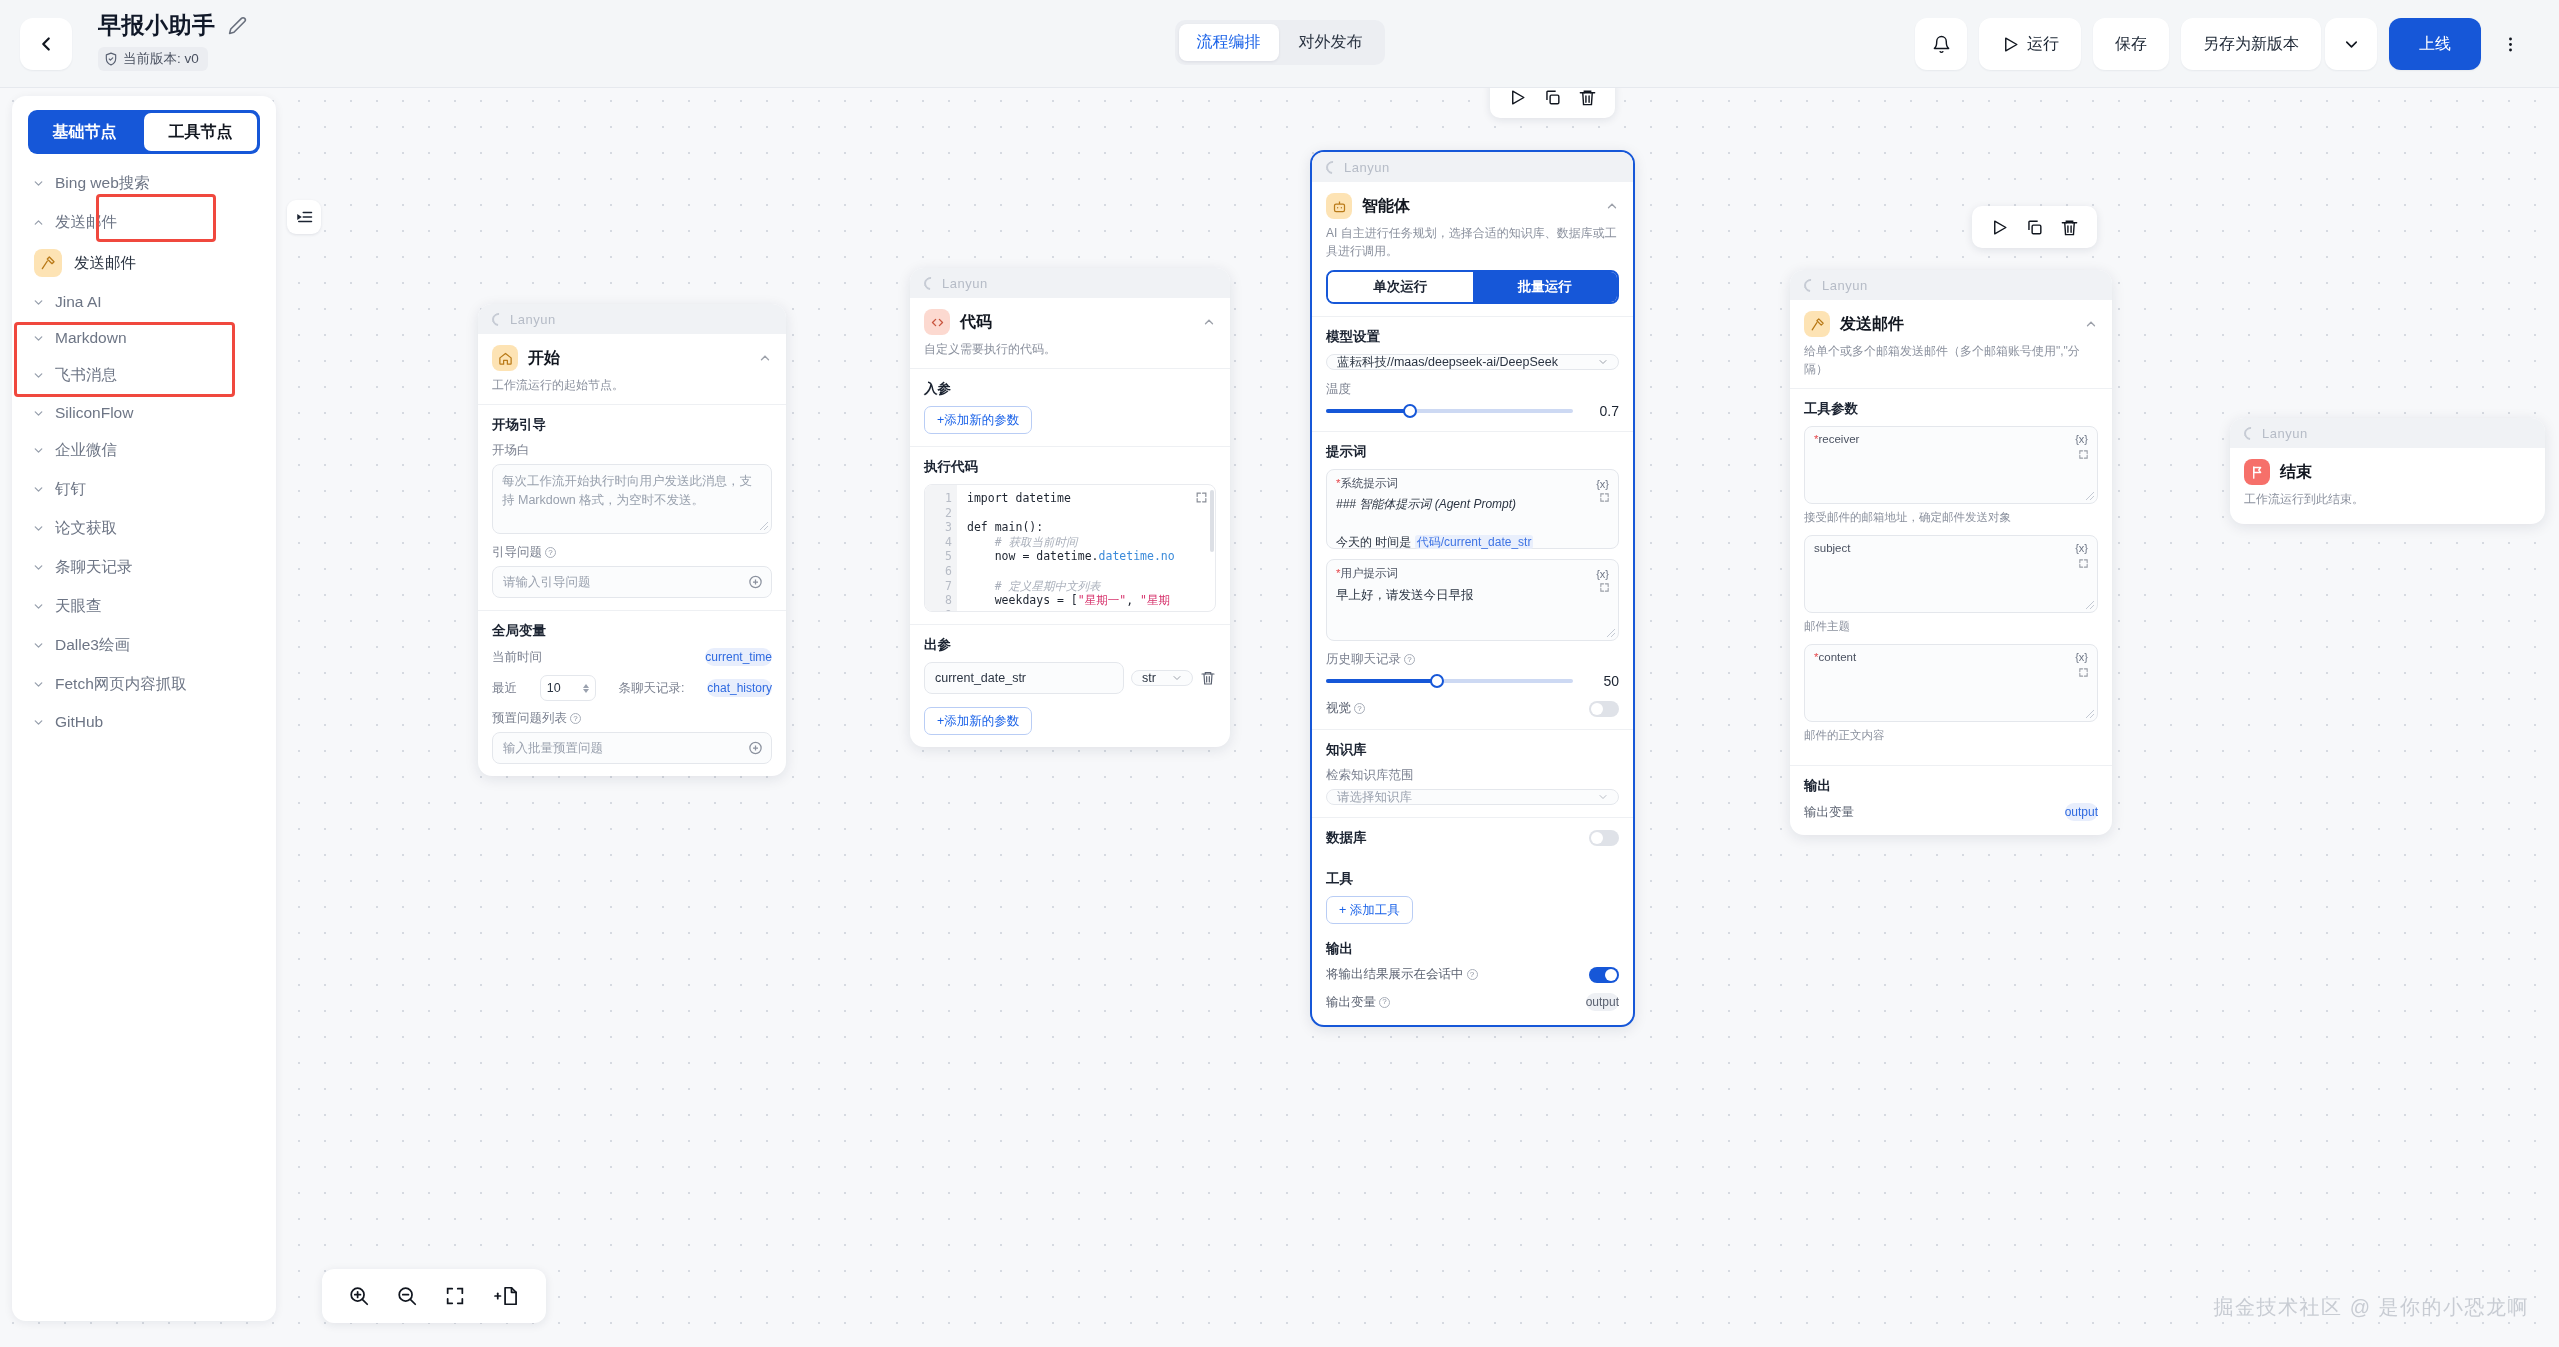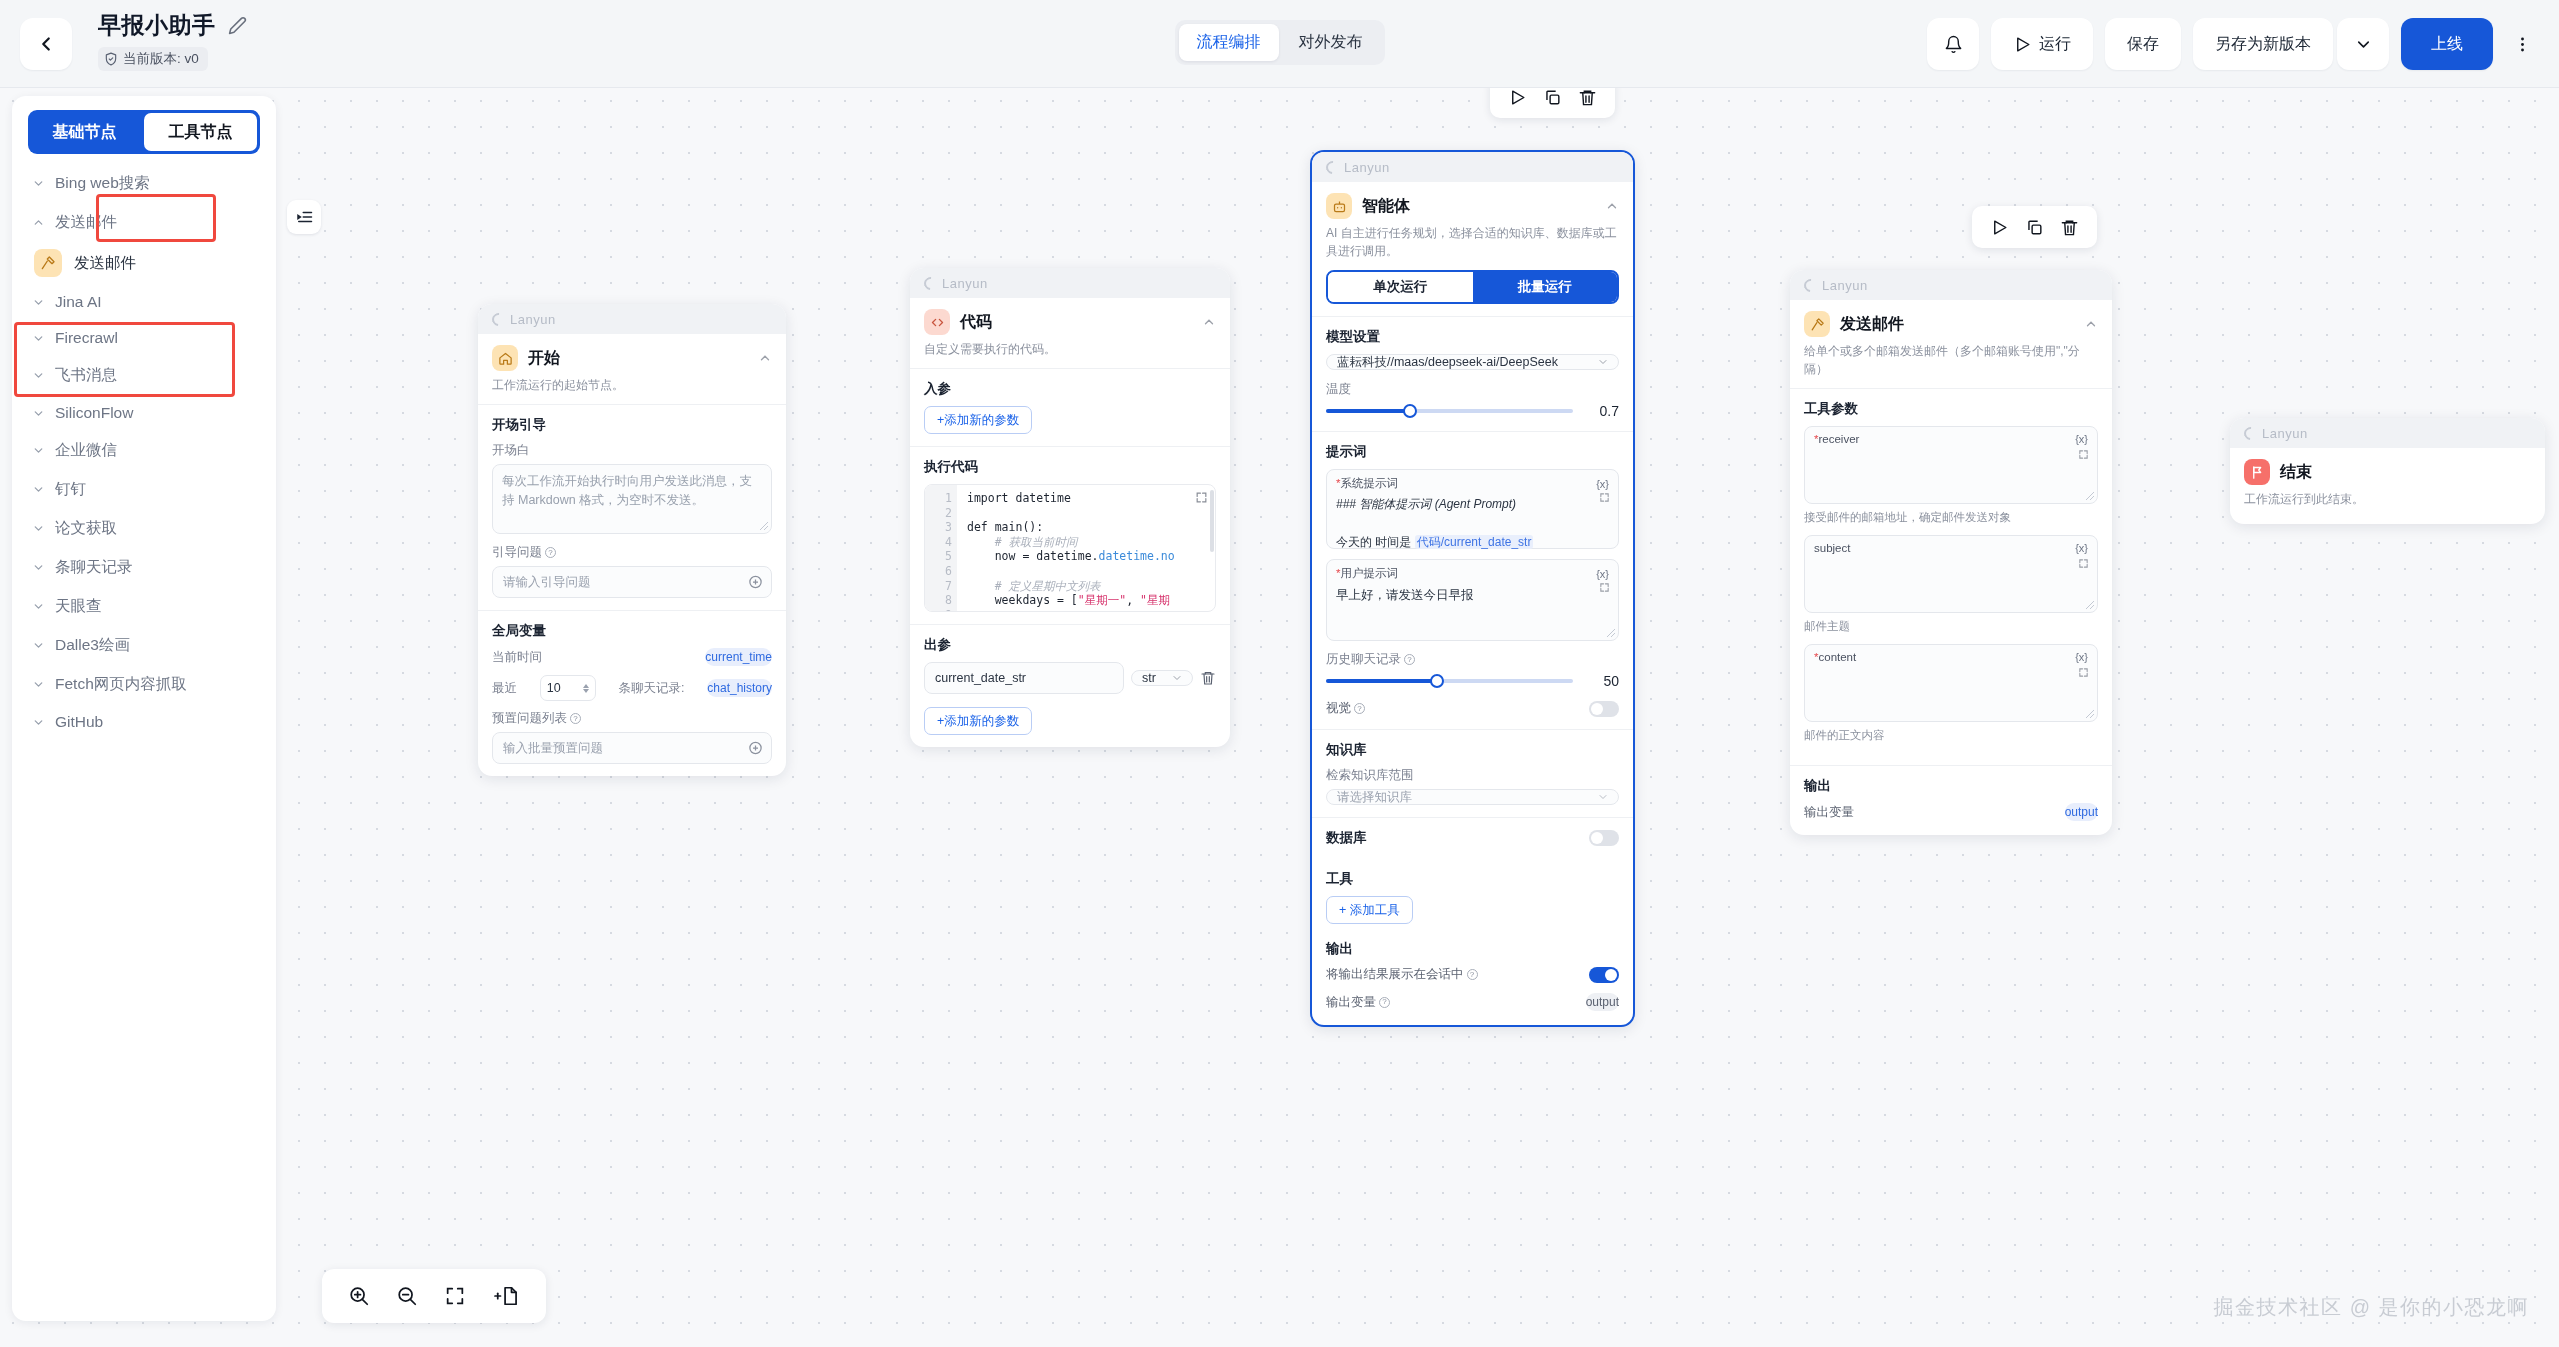--- a/index.html
+++ b/index.html
@@ -39,21 +39,21 @@
     gap: 2px;
   }
   .ctab {
     padding: 8px 18px; font-size: 16px; border-radius: 8px; color: #2b3442;
     cursor: pointer; white-space: nowrap;
   }
   .ctab.active { background: #fff; color: #1a62e8; font-weight: 500;
      box-shadow: 0 1px 3px rgba(20,30,60,.08); }
 
   .top-actions {
-    position: absolute; right: 20px; top: 18px; display: flex; align-items: flex-start; gap: 12px;
+    position: absolute; right: 32px; top: 18px; display: flex; align-items: flex-start; gap: 12px;
   }
   .tbtn {
     height: 52px; background: #fff; border-radius: 12px; display: flex;
     align-items: center; justify-content: center; gap: 7px; padding: 0 22px;
     font-size: 16px; color: #1b2533; cursor: pointer;
     box-shadow: 0 1px 2px rgba(20,30,60,.06);
   }
   .tbtn.icon-only { width: 52px; padding: 0; }
   .tbtn svg { width: 19px; height: 19px; }
   .split-group { display: flex; gap: 4px; }
@@ -405,21 +405,21 @@
           <div class="grp">
             <svg class="chev" viewBox="0 0 24 24" fill="none" stroke="#98a0ad" stroke-width="2.4" stroke-linecap="round" stroke-linejoin="round">
               <polyline points="6 9 12 15 18 9"></polyline>
             </svg>
             <span>Jina AI</span>
           </div>
           <div class="grp">
             <svg class="chev" viewBox="0 0 24 24" fill="none" stroke="#98a0ad" stroke-width="2.4" stroke-linecap="round" stroke-linejoin="round">
               <polyline points="6 9 12 15 18 9"></polyline>
             </svg>
-            <span>Firecrawl</span>
+            <span>Markdown</span>
           </div>
           <div class="grp">
             <svg class="chev" viewBox="0 0 24 24" fill="none" stroke="#98a0ad" stroke-width="2.4" stroke-linecap="round" stroke-linejoin="round">
               <polyline points="6 9 12 15 18 9"></polyline>
             </svg>
             <span>飞书消息</span>
           </div>
           <div class="grp">
             <svg class="chev" viewBox="0 0 24 24" fill="none" stroke="#98a0ad" stroke-width="2.4" stroke-linecap="round" stroke-linejoin="round">
               <polyline points="6 9 12 15 18 9"></polyline>

